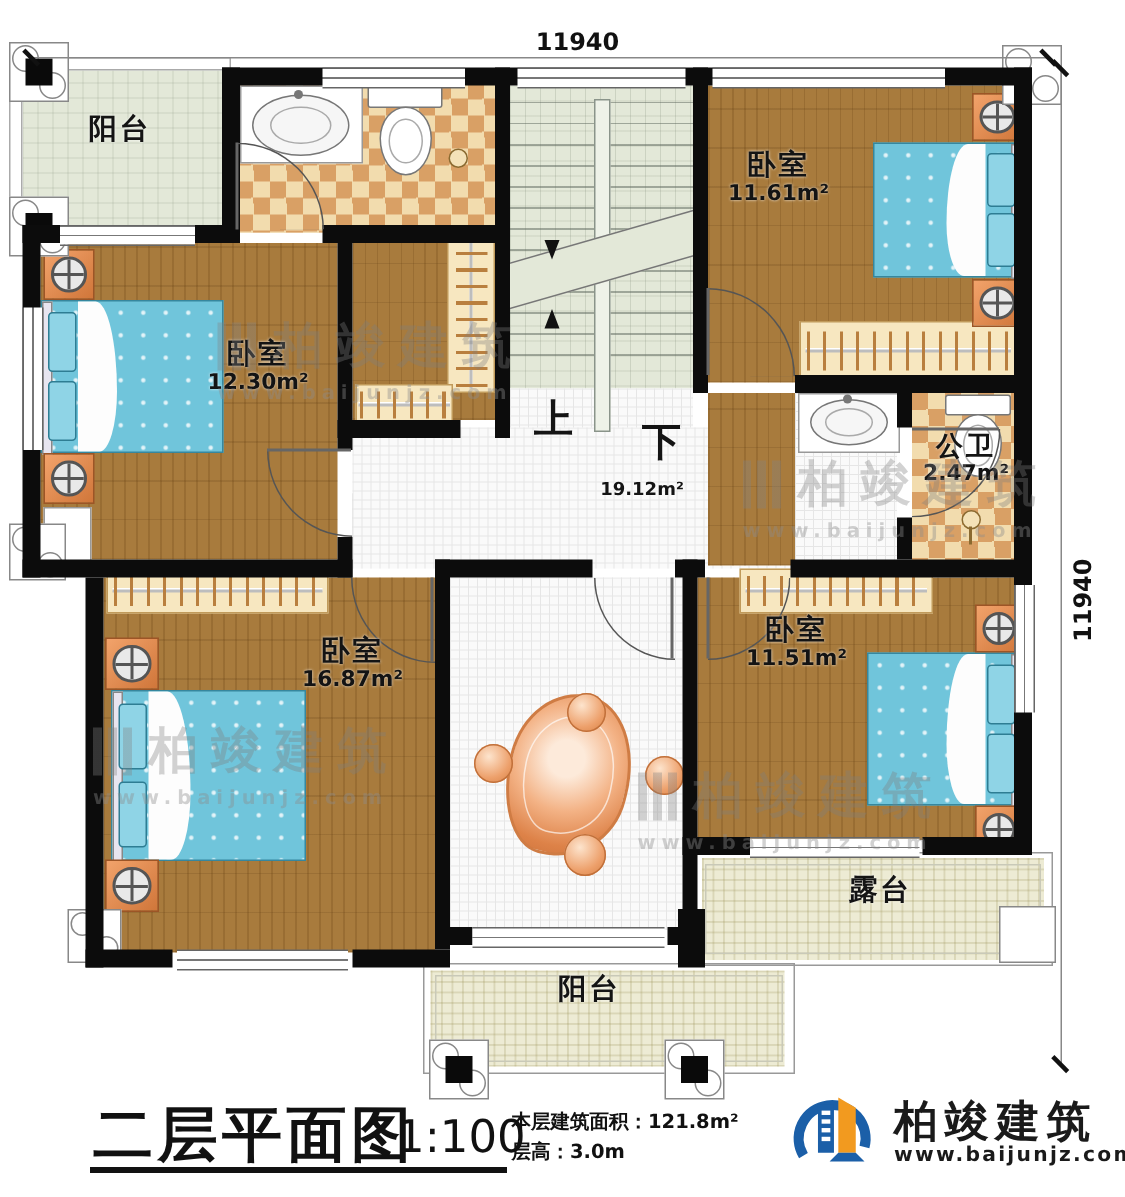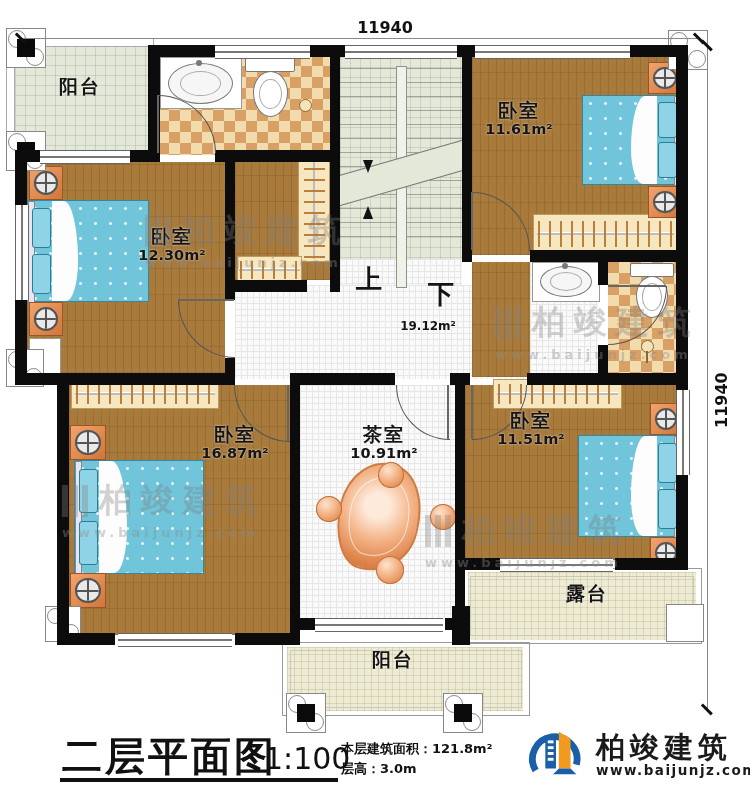--- a/index.html
+++ b/index.html
@@ -287,27 +287,27 @@
   </div>
   <div class="lbl" style="left:116px;top:226px;width:112px;">
     <span class="nm">卧室</span>
     <span class="ar">12.30m²</span>
   </div>
   <div class="lbl" style="left:372px;top:320px;width:112px;">
     <span class="ar" style="font-size:12px;">19.12m²</span>
   </div>
   <div class="lbl big" style="left:348px;top:262px;width:42px;">上</div>
   <div class="lbl big" style="left:420px;top:277px;width:42px;">下</div>
+  <div class="lbl" style="left:604px;top:288px;width:80px;">
+    <span class="nm" style="font-size:18px;">公卫</span>
+    <span class="ar">2.47m²</span>
+  </div>
   <div class="lbl" style="left:178px;top:424px;width:114px;">
     <span class="nm">卧室</span>
     <span class="ar">16.87m²</span>
-  </div>
-  <div class="lbl" style="left:330px;top:424px;width:108px;">
-    <span class="nm">茶室</span>
-    <span class="ar">10.91m²</span>
   </div>
   <div class="lbl" style="left:474px;top:410px;width:114px;">
     <span class="nm">卧室</span>
     <span class="ar">11.51m²</span>
   </div>
   <div class="lbl" style="left:554px;top:583px;width:66px;">
     <span class="nm">露台</span>
   </div>
   <div class="lbl" style="left:360px;top:649px;width:66px;">
     <span class="nm">阳台</span>

